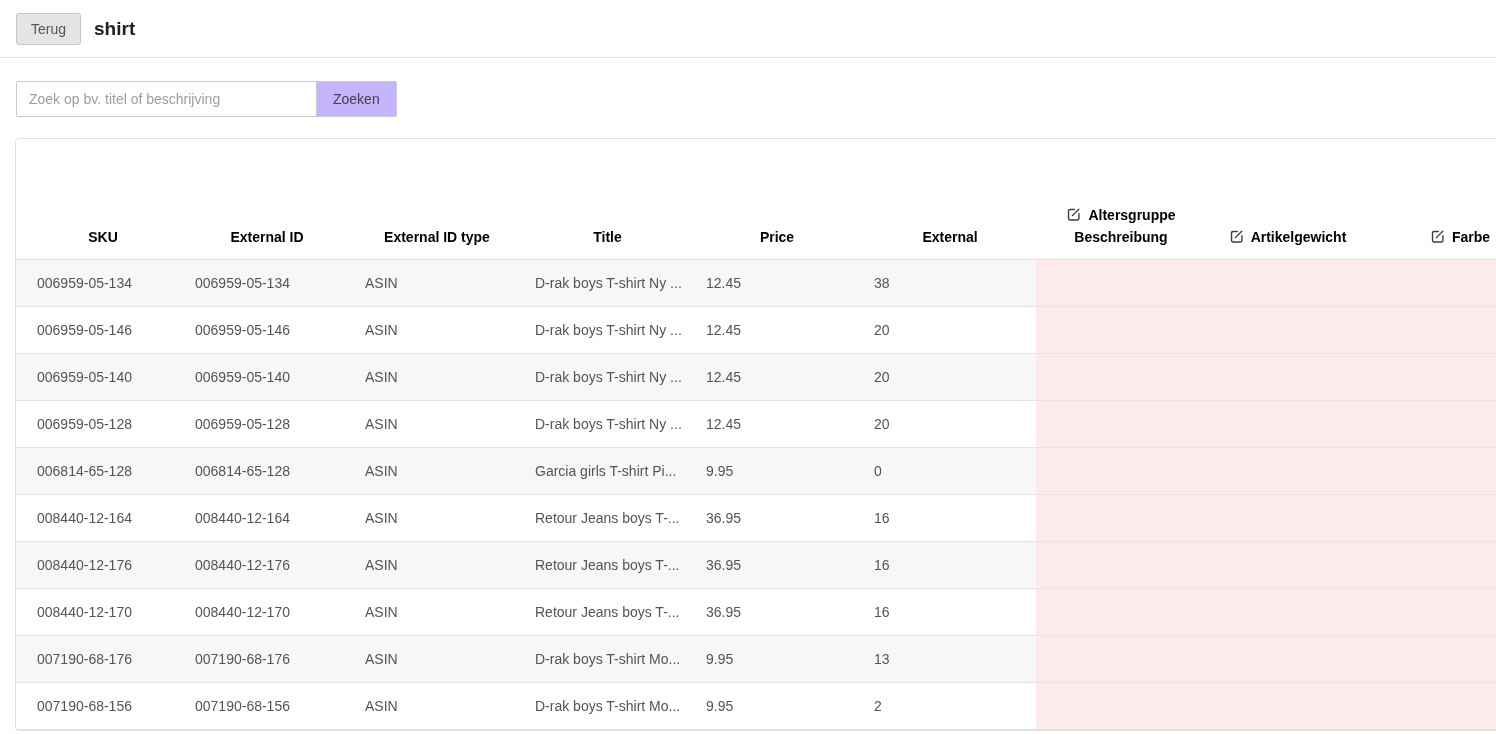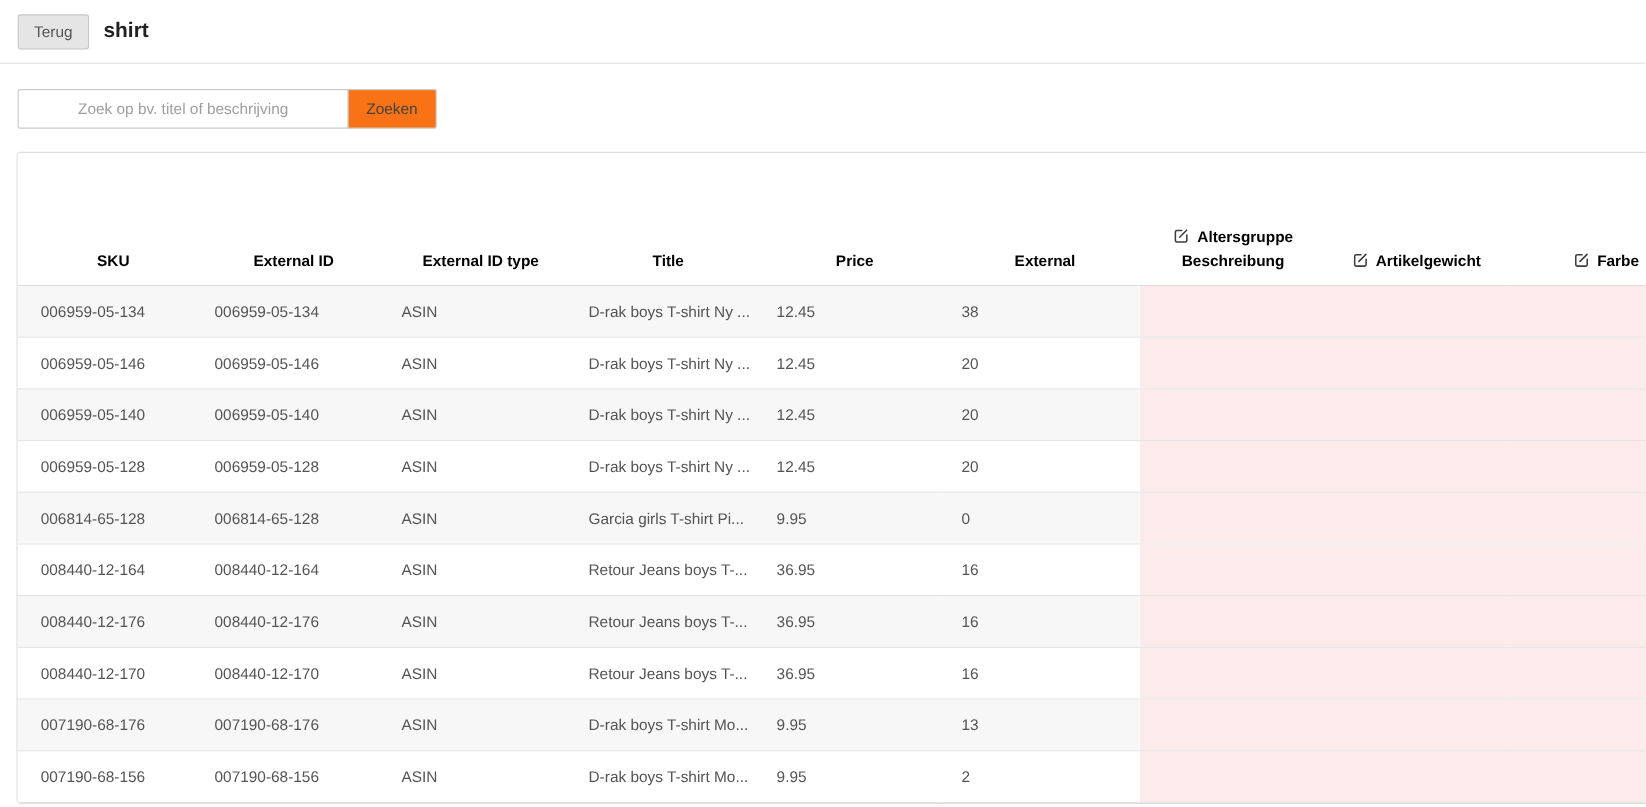--- a/index.html
+++ b/index.html
@@ -38,29 +38,28 @@
     margin: 23px 0 0 16px;
   }
   .search-input {
     width: 301px; height: 36px;
     border: 1px solid #c9c9c9;
     border-radius: 2px 0 0 2px;
     padding: 0 12px;
     font-family: "Liberation Sans", sans-serif;
     font-size: 14px; color: #424242;
     outline: none;
-    text-align: center;
   }
   .search-input::placeholder { color: #9e9e9e; }
   .search-btn {
     height: 36px;
     margin-left: -1px;
     border: 1px solid #c9c9c9;
     border-radius: 0 2px 2px 0;
-    background: #f97316;
+    background: #c4b5fd;
     padding: 0 16px;
     font-family: "Liberation Sans", sans-serif;
     font-size: 14px; color: #424242;
     cursor: pointer;
   }
 
   
   .card {
     margin: 21px 0 0 15px;
     width: 1531px;               

